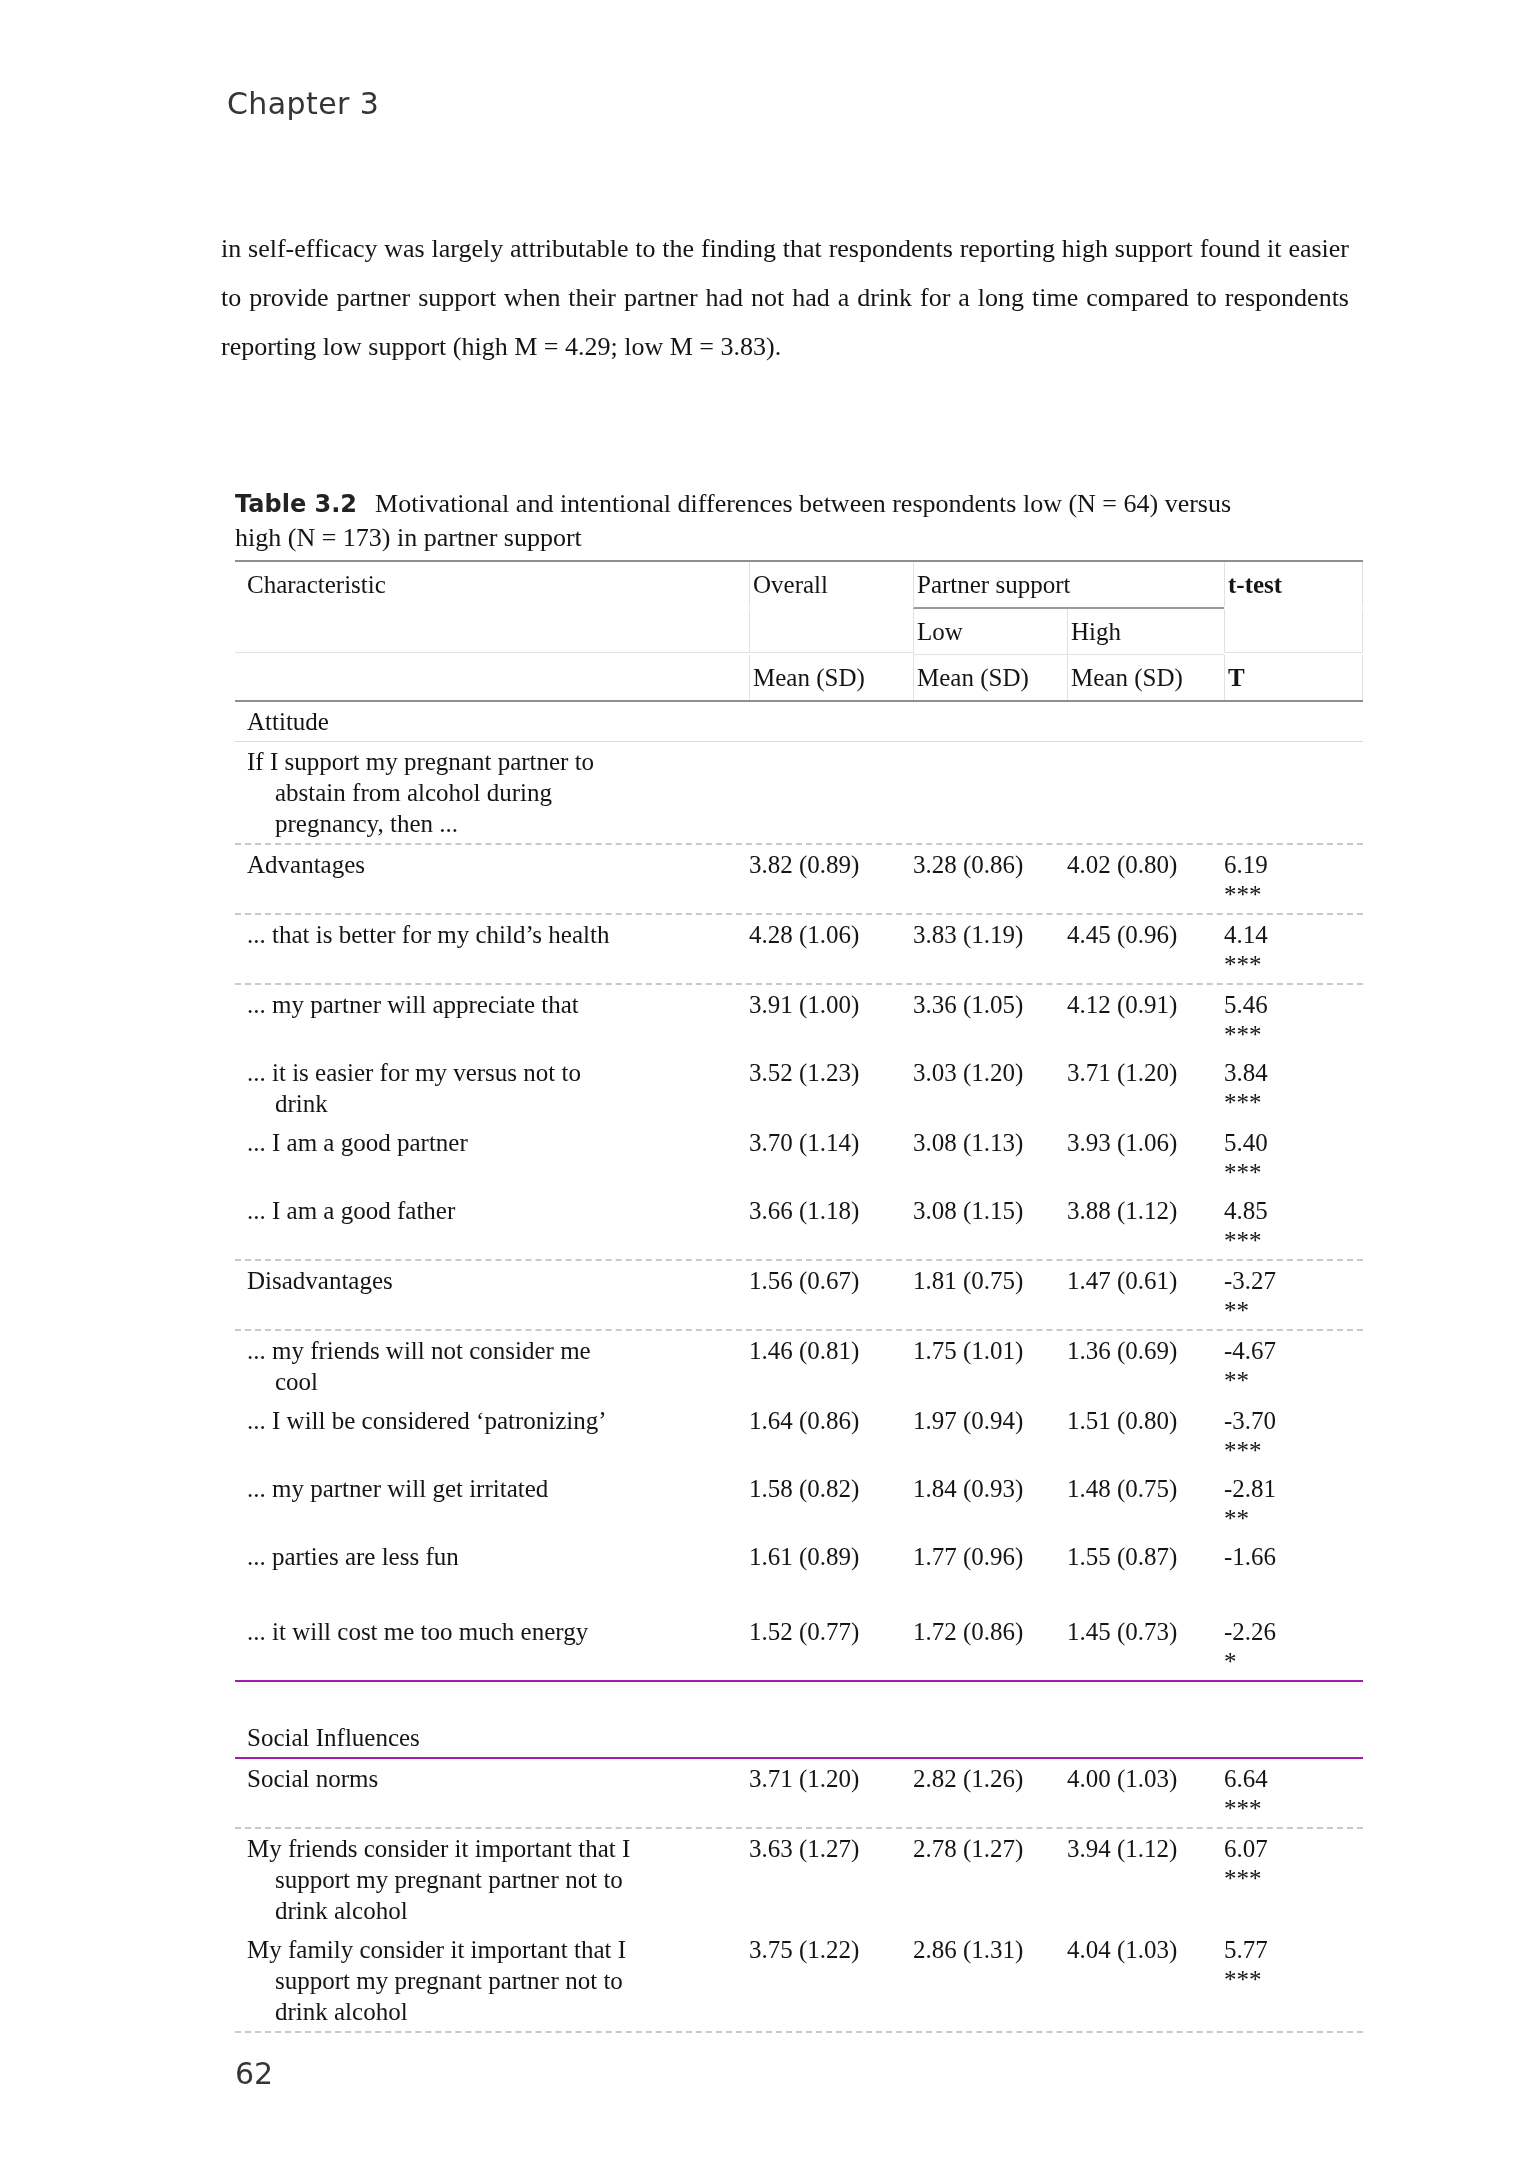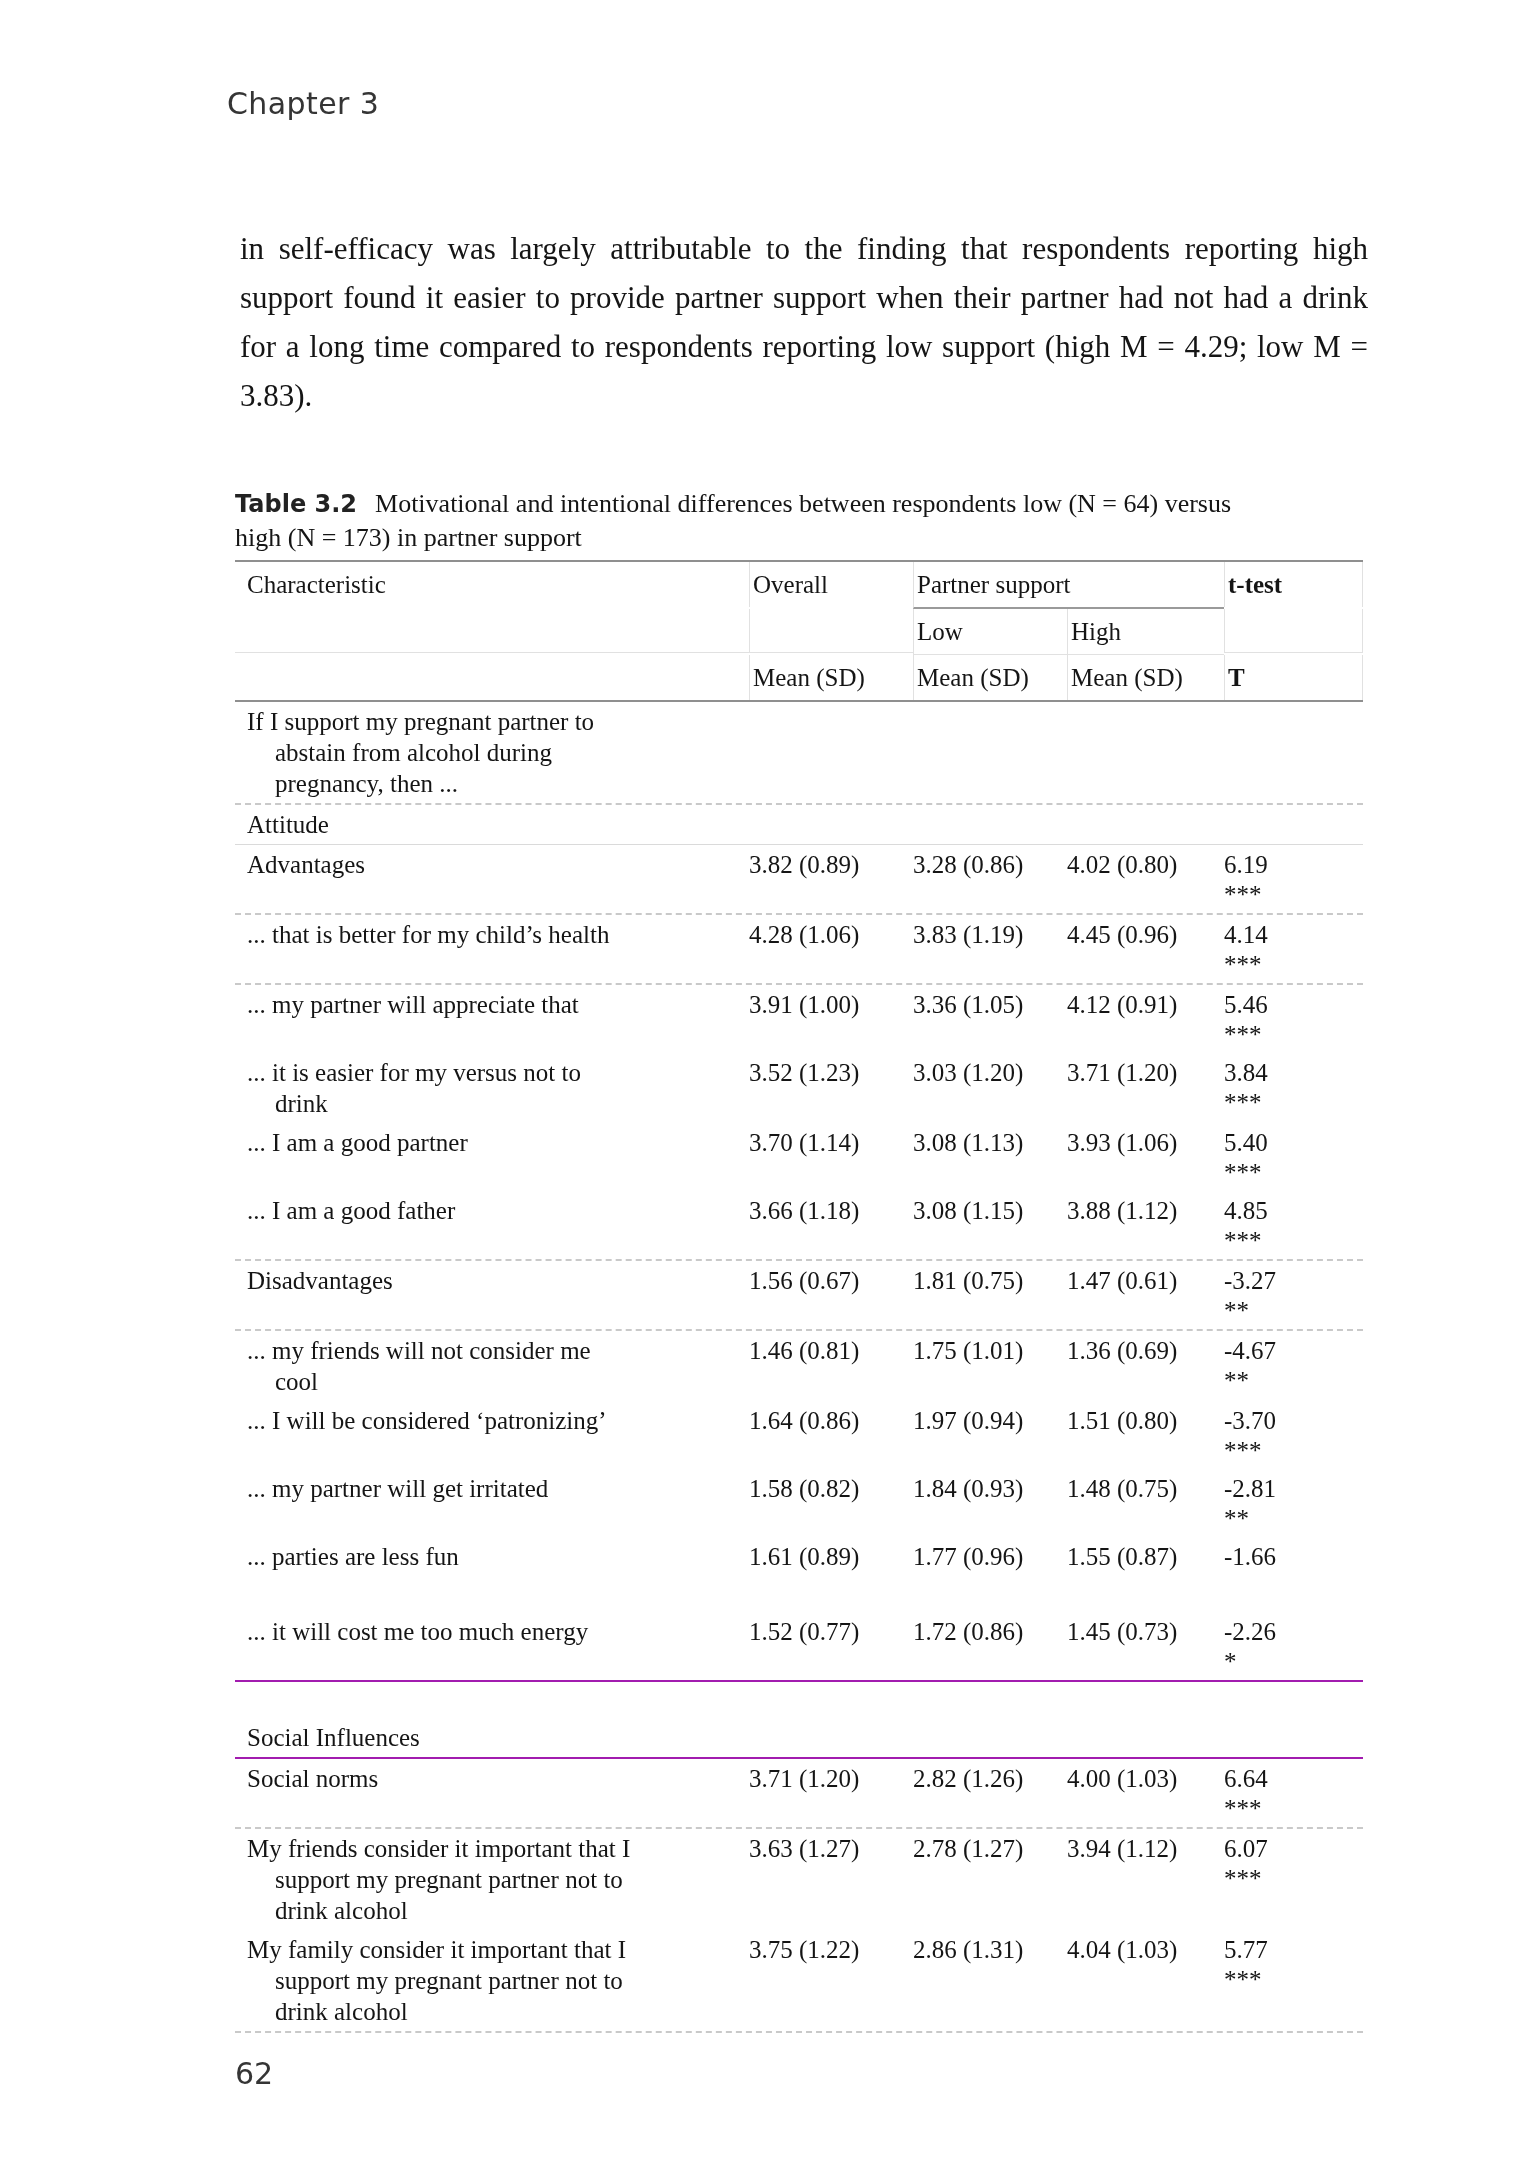--- a/index.html
+++ b/index.html
@@ -12,22 +12,22 @@
     font-family:"Liberation Serif", serif;
     color:#1b1b1b;
     overflow:hidden;
   }
   .chapter {
     position:absolute; left:227px; top:86px;
     font-family:"DejaVu Sans", sans-serif;
     font-size:30px; color:#353535; letter-spacing:0.4px;
   }
   .para {
-    position:absolute; left:240px; top:224px; width:1128px;
-    font-size:31px; line-height:49px;
+    position:absolute; left:221px; top:224px; width:1128px;
+    font-size:26px; line-height:49px;
     text-align:justify; color:#151515;
   }
   .caption {
     position:absolute; left:235px; top:487px; width:1134px;
     font-size:26px; line-height:34px; color:#151515;
   }
   .caption .cap-label {
     font-family:"DejaVu Sans", sans-serif;
     font-weight:700; font-size:24px; margin-right:18px; color:#222;
   }
@@ -107,27 +107,27 @@
       </div>
       <div class="hrow hrow3">
         <div class="hc lab-h"></div>
         <div class="hc">Mean (SD)</div>
         <div class="hc">Mean (SD)</div>
         <div class="hc">Mean (SD)</div>
         <div class="hc">T</div>
       </div>
     </div>
     <div class="tbody">
+        <div class="trow rule-light">
+          <div class="cell lab section-label">Attitude</div>
+        </div>
         <div class="trow rule-dashed">
           <div class="cell lab">If I support my pregnant partner to
 abstain from alcohol during
 pregnancy, then ...</div>
-        </div>
-        <div class="trow rule-light">
-          <div class="cell lab section-label">Attitude</div>
         </div>
         <div class="trow rule-dashed">
           <div class="cell lab">Advantages</div>
           <div class="cell num">3.82 (0.89)</div>
           <div class="cell num">3.28 (0.86)</div>
           <div class="cell num">4.02 (0.80)</div>
           <div class="cell num">
             <div>6.19</div>
             <div class="sig">***</div>
           </div>

